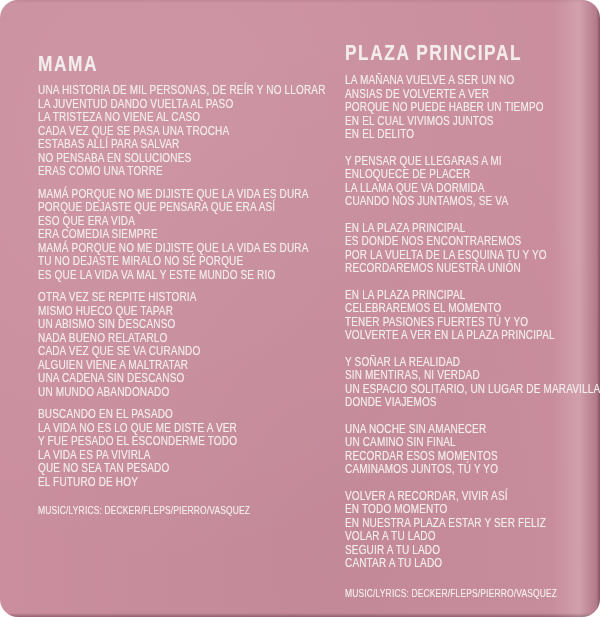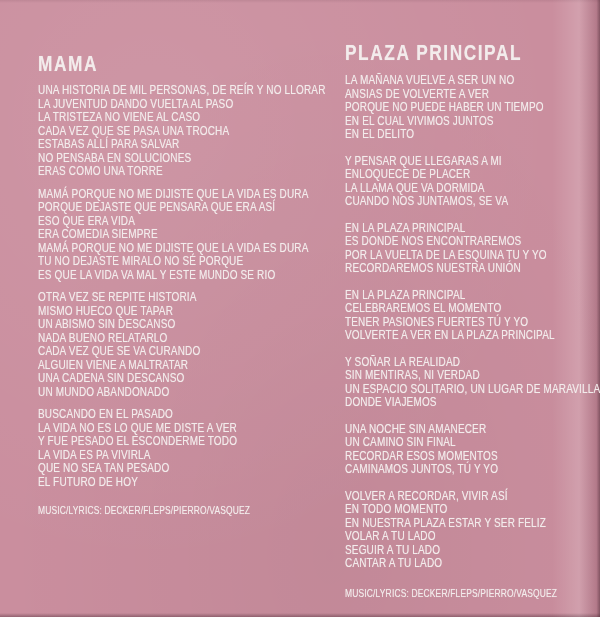--- a/index.html
+++ b/index.html
@@ -10,20 +10,21 @@
   .page {
     position: relative; width: 600px; height: 617px;
     background-color: #ca8e9e;
     background-image:
       linear-gradient(90deg, rgba(255,255,255,0) 92%, rgba(255,255,255,0.16) 96.5%, rgba(123,72,88,0.28) 99.4%, rgba(70,36,48,0.55) 100%),
       linear-gradient(0deg, rgba(64,32,44,0.40) 0px, rgba(64,32,44,0) 4px),
       linear-gradient(180deg, rgba(64,32,44,0.10) 0px, rgba(64,32,44,0) 3px),
       radial-gradient(ellipse at 25% 20%, rgba(255,255,255,0.07), rgba(0,0,0,0) 65%),
       radial-gradient(ellipse at 55% 90%, rgba(0,0,0,0.04), rgba(0,0,0,0) 70%);
     color: #f3ecec;
+    border-radius: 18px;
   }
   .col {
     position: absolute;
     transform: scaleX(0.77);
     transform-origin: 0 0;
     width: 440px;
     white-space: nowrap;
     text-shadow: 0 0 1px rgba(243,236,236,0.55);
   }
   .col-left  { left: 38px;  top: 52px; }

